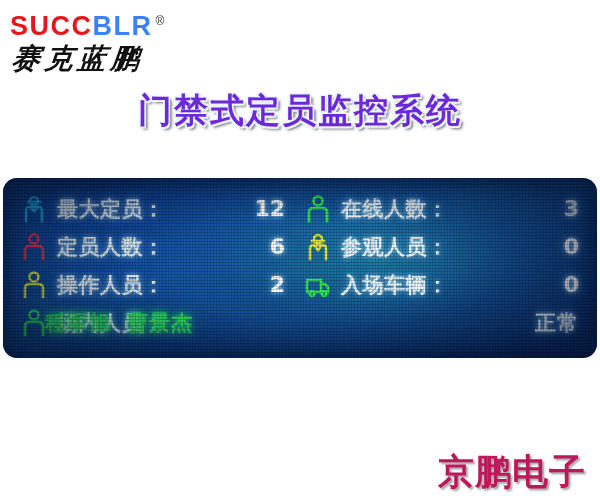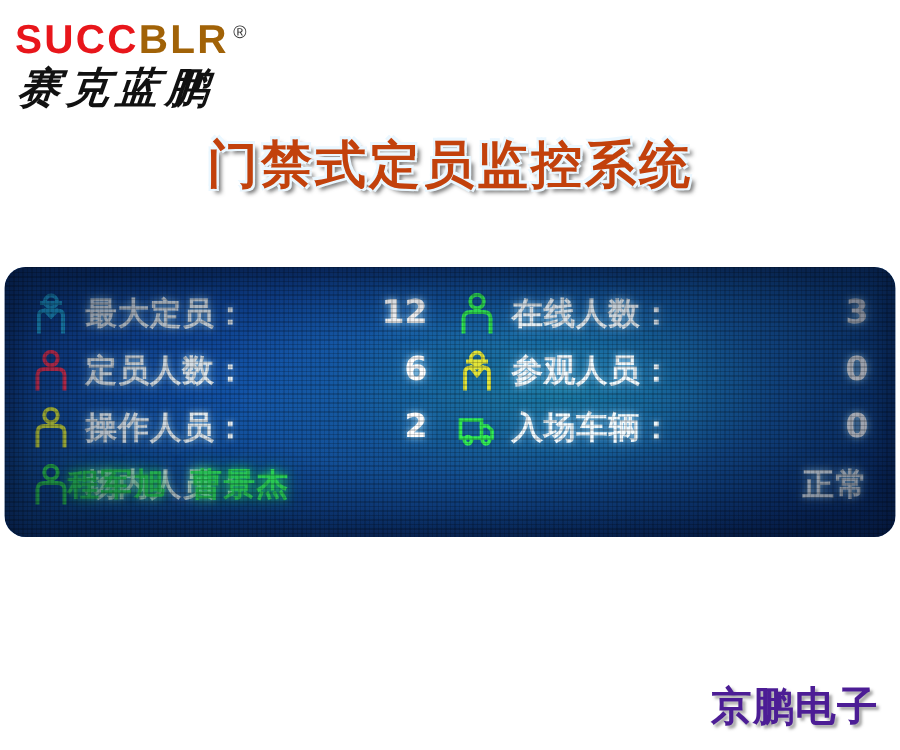--- a/index.html
+++ b/index.html
@@ -28,21 +28,21 @@
     font-weight: bold;
     font-size: 27px;
     letter-spacing: 1.5px;
     line-height: 30px;
     white-space: nowrap;
     position: relative;
     left: 2px;
     top: 0px;
   }
   #logo-wordmark .part-red { color: #e8161b; margin-top: 11px; }
-  #logo-wordmark .part-blue { color: #a16207; }
+  #logo-wordmark .part-blue { color: #3b82f6; }
   #logo-reg {
     font-size: 12px;
     font-weight: normal;
     vertical-align: super;
     color: #333333;
     letter-spacing: 0;
     margin-left: 3px;
   }
   #logo-cn {
     font-family: "DejaVu Serif", "Liberation Serif", serif;
@@ -64,21 +64,21 @@
     position: absolute;
     left: 0;
     top: 88px;
     width: 600px;
     text-align: center;
     font-family: "DejaVu Sans", "Liberation Sans", sans-serif;
     font-weight: bold;
     font-size: 34px;
     line-height: 44px;
     letter-spacing: 2px;
-    color: #c2410c;
+    color: #6d28d9;
     white-space: nowrap;
     text-shadow:
       -1.5px -1.5px 0 #eaf7ff,
        1.5px -1.5px 0 #eaf7ff,
       -1.5px  1.5px 0 #eaf7ff,
        1.5px  1.5px 0 #eaf7ff,
        0px   -2px   0 #ffffff,
        3px    3px   3px rgba(60,60,60,0.75);
   }
 
@@ -199,24 +199,24 @@
     padding-right: 4px;
   }
 
   
   #watermark {
     position: absolute;
     right: 14px;
     bottom: 12px;
     font-family: "DejaVu Sans", "Liberation Sans", sans-serif;
     font-weight: bold;
-    font-size: 27px;
+    font-size: 36px;
     line-height: 32px;
     letter-spacing: 1px;
-    color: #4c1d95;
+    color: #be185d;
     white-space: nowrap;
     text-shadow: 2px 2px 2px rgba(120,120,120,0.65);
   }
 </style>
 </head>
 <body>
 
 <div id="logo-block">
   <div id="logo-wordmark">
     <span class="part-red">SUCC</span><span class="part-blue">BLR</span><span id="logo-reg">®</span>

